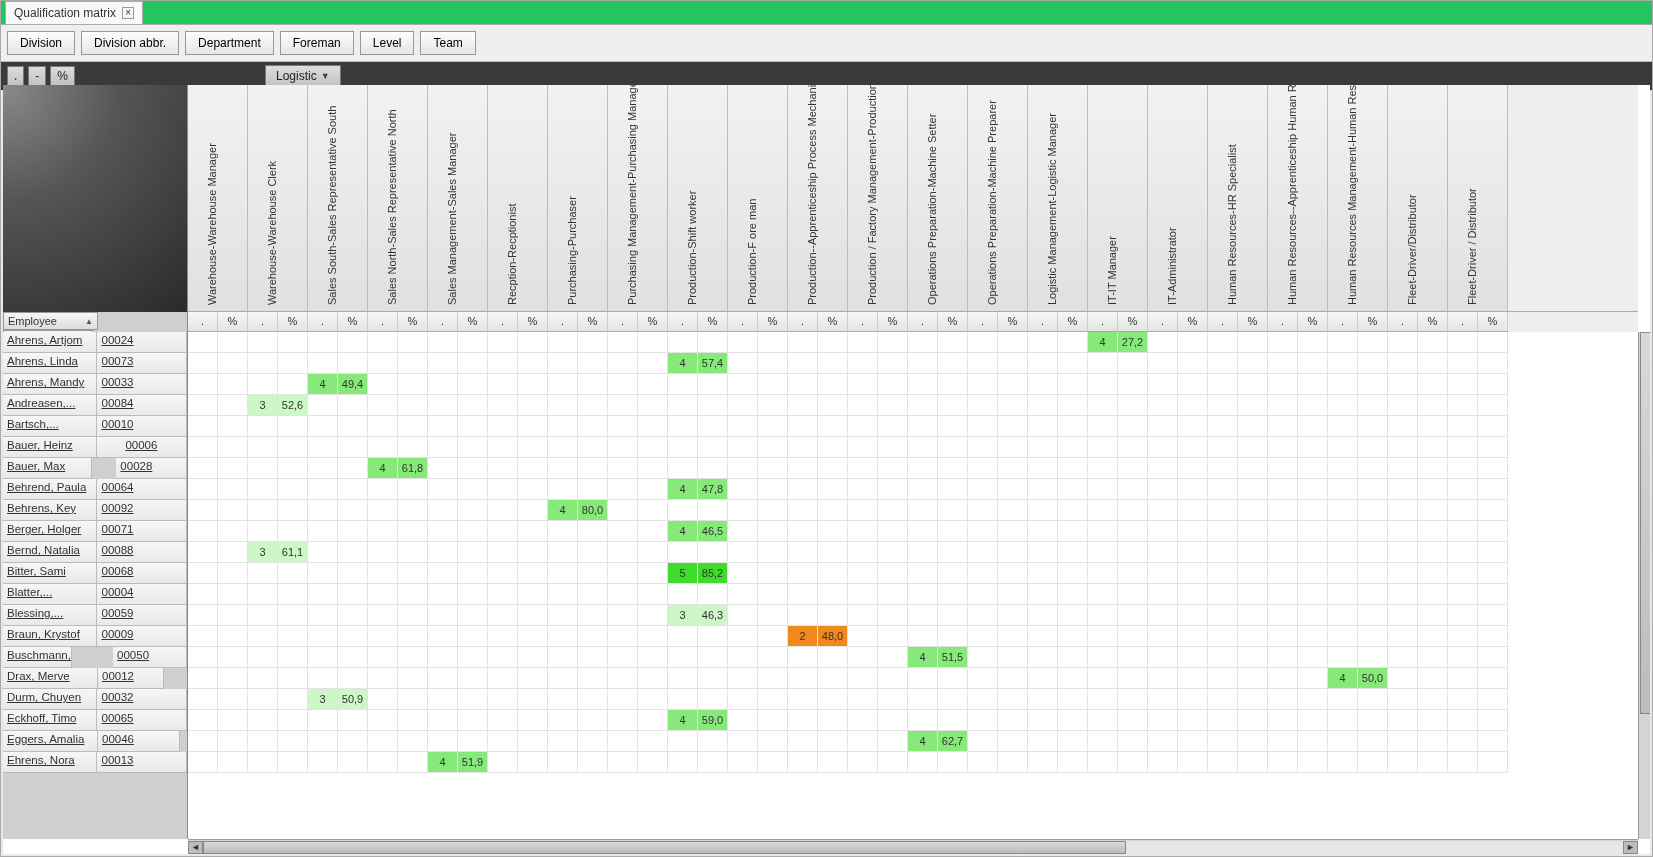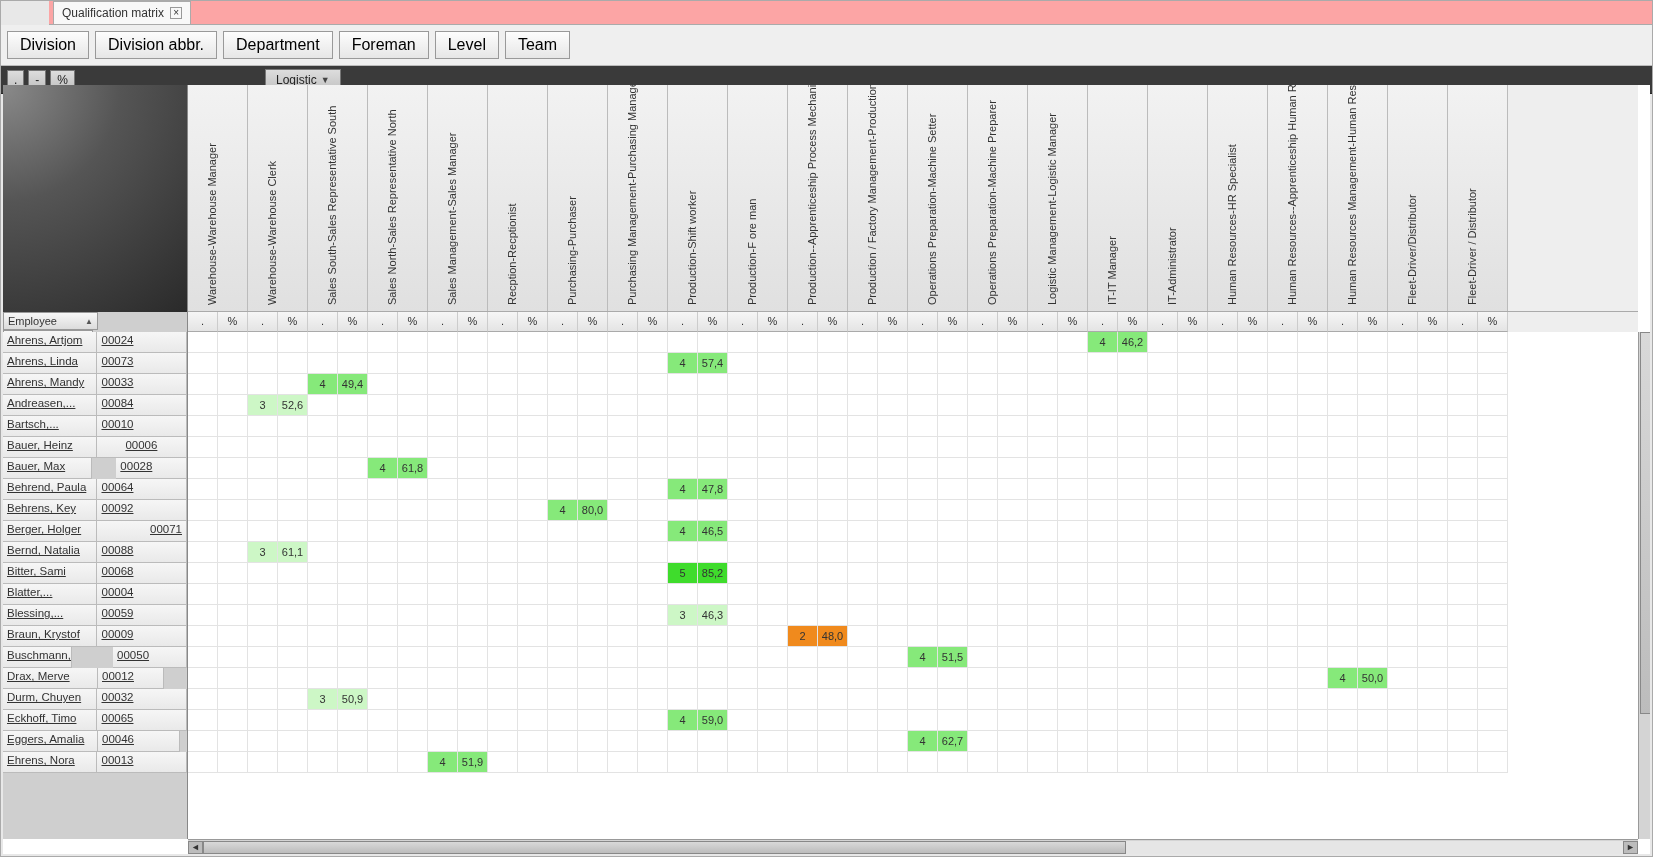--- a/index.html
+++ b/index.html
@@ -12,25 +12,24 @@
 }
 .app-frame {
   width: 1653px;
   height: 857px;
   background: #e8e8e8;
   border: 1px solid #aaa;
   position: relative;
 }
 .tab-bar {
   height: 24px;
-  background: #fca5a5;
+  background: #22c55e;
   border-bottom: 1px solid #aaa;
   display: flex;
   align-items: flex-end;
-  margin-left: 48px;
 }
 .tab {
   display: inline-flex;
   align-items: center;
   gap: 6px;
   padding: 4px 8px;
   background: #f8f8f8;
   border: 1px solid #aaa;
   border-bottom: none;
   margin-left: 4px;
@@ -48,21 +47,21 @@
   display: flex;
   gap: 6px;
   padding: 6px;
   background: #efefef;
   border-bottom: 1px solid #bbb;
 }
 .tool-btn {
   border: 1px solid #999;
   background: linear-gradient(#fdfdfd,#e6e6e6);
   padding: 4px 12px;
-  font-size: 16px;
+  font-size: 12px;
   cursor: pointer;
 }
 .dimmer-row {
   display: flex;
   align-items: center;
   height: 28px;
   background: #3a3a3a;
   color: #eee;
   border-bottom: 1px solid #222;
 }
@@ -332,21 +331,21 @@
             <div class="lrow">
               <div class="lcell" style="width: 95px;">Behrend, Paula</div>
               <div class="lcell" style="width: 90px;">00064</div>
             </div>
             <div class="lrow">
               <div class="lcell" style="width: 95px;">Behrens, Key</div>
               <div class="lcell" style="width: 90px;">00092</div>
             </div>
             <div class="lrow">
               <div class="lcell" style="width: 95px;">Berger, Holger</div>
-              <div class="lcell" style="width: 90px; text-align: right;">00071</div>
+              <div class="lcell" style="width: 90px;">00071</div>
             </div>
             <div class="lrow">
               <div class="lcell" style="width: 95px;">Bernd, Natalia</div>
               <div class="lcell" style="width: 90px;">00088</div>
             </div>
             <div class="lrow">
               <div class="lcell" style="width: 95px;">Bitter, Sami</div>
               <div class="lcell" style="width: 90px;">00068</div>
             </div>
             <div class="lrow">
@@ -560,21 +559,21 @@
               <div class="dcell-pair">
                 <div class="dcell"></div>
                 <div class="dcell"></div>
               </div>
               <div class="dcell-pair">
                 <div class="dcell"></div>
                 <div class="dcell"></div>
               </div>
               <div class="dcell-pair">
                 <div class="dcell g2">4</div>
-                <div class="dcell g2">46,2</div>
+                <div class="dcell g2">27,2</div>
               </div>
               <div class="dcell-pair">
                 <div class="dcell"></div>
                 <div class="dcell"></div>
               </div>
               <div class="dcell-pair">
                 <div class="dcell"></div>
                 <div class="dcell"></div>
               </div>
               <div class="dcell-pair">

